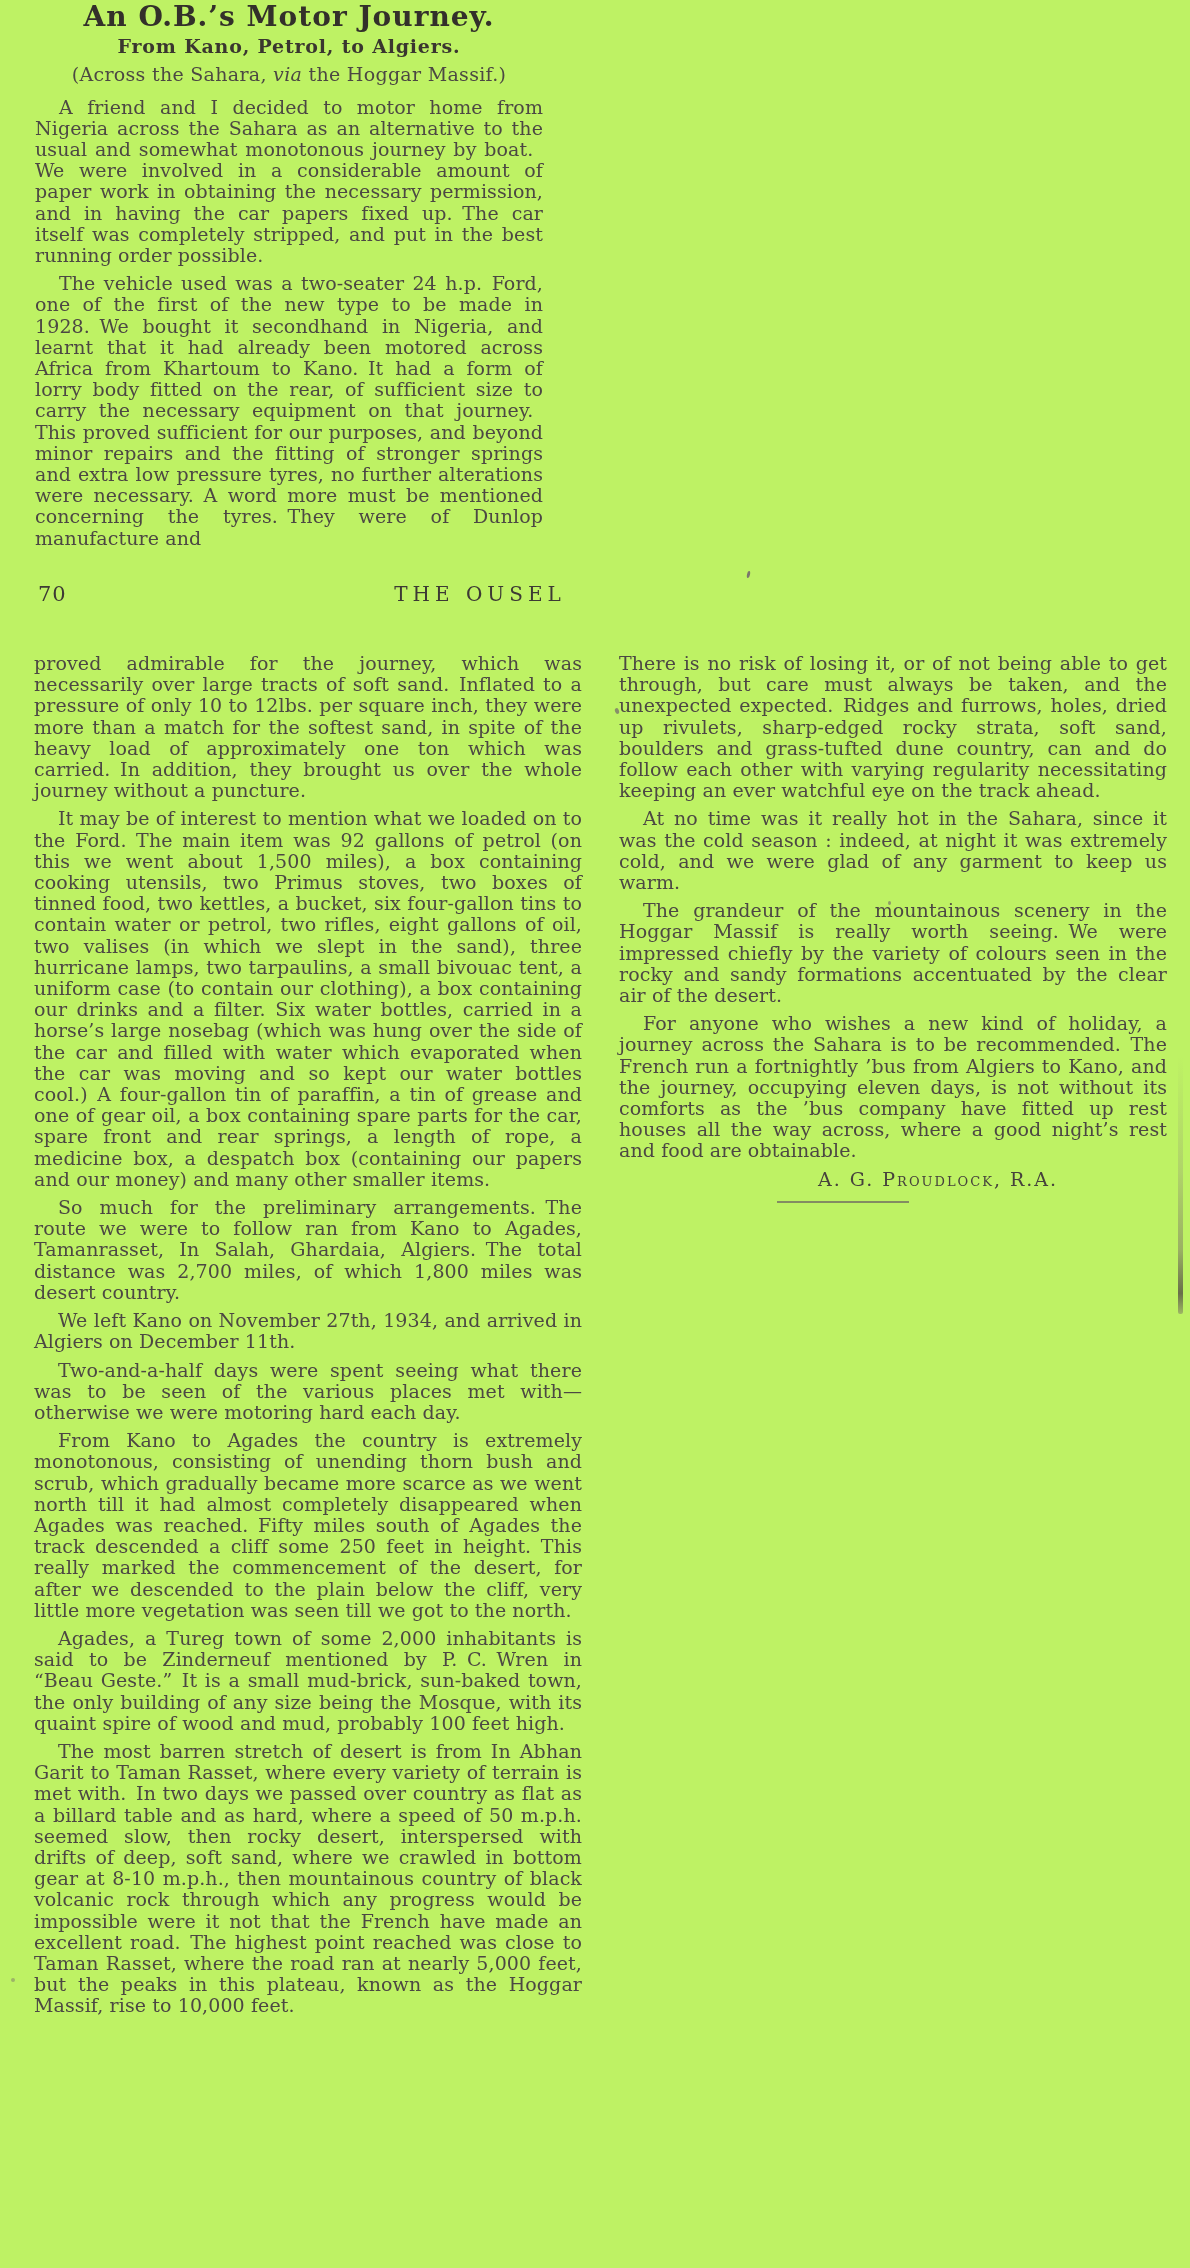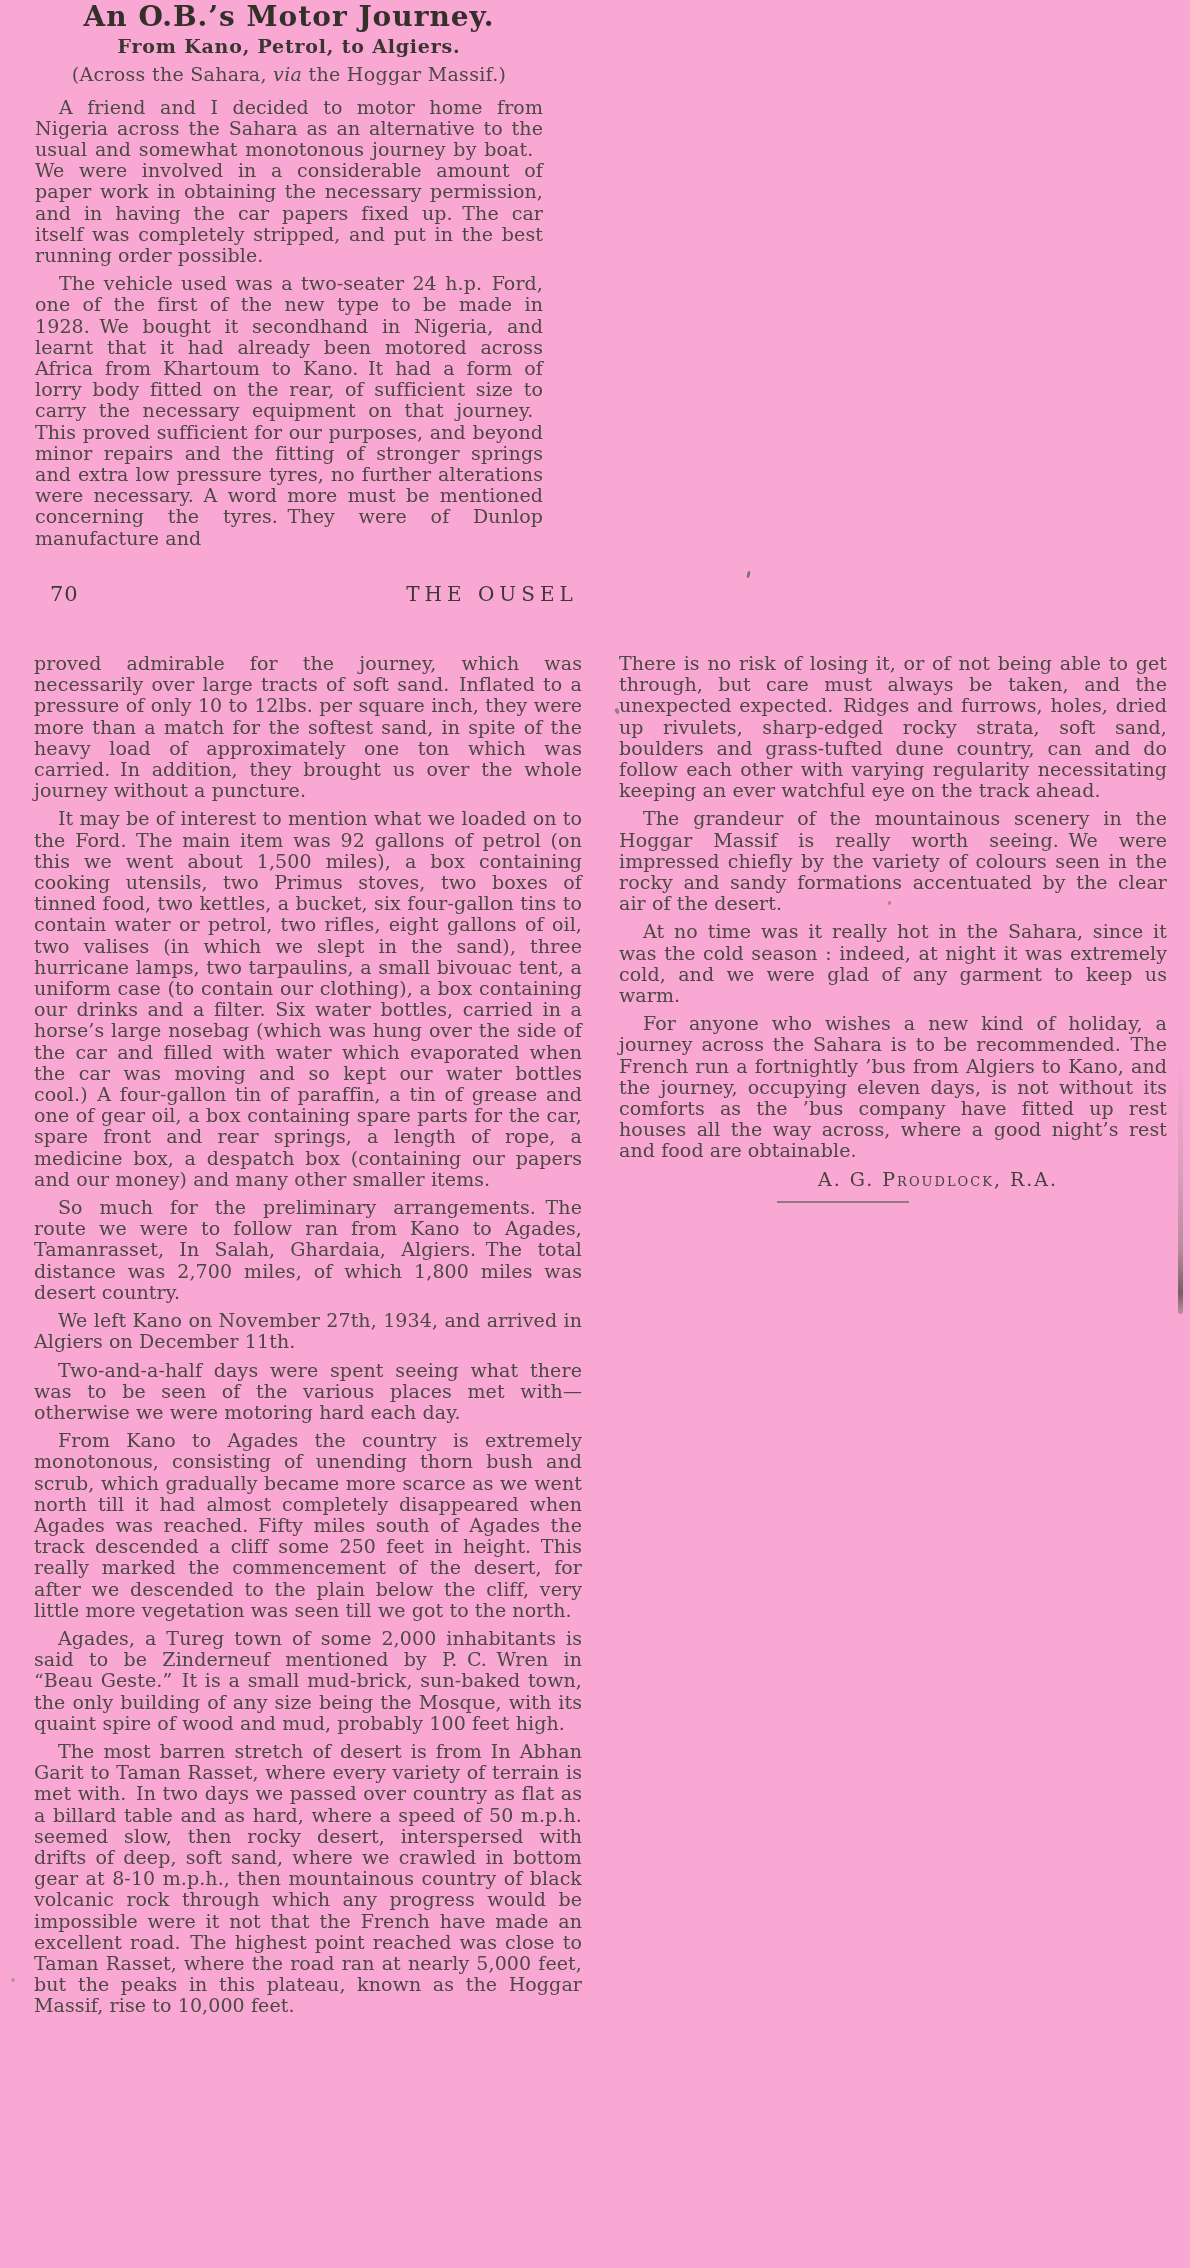--- a/index.html
+++ b/index.html
@@ -3,21 +3,21 @@
 <meta charset="utf-8">
 <style>
   html,body{margin:0;padding:0;}
   body{
     width:1190px;height:2268px;
     background:#e9e7e2;
     font-family:"DejaVu Serif","Liberation Serif",serif;
   }
   #page{
     position:relative;width:1190px;height:2268px;overflow:hidden;
-    background:#f9a8d4;
+    background:#bef264;
     color:#4c4843;
   }
   
   .intro{position:absolute;left:28px;top:6px;width:522px;}
   .article-title{
     margin:0 0 9px 0;text-align:center;
     font-size:28px;font-weight:bold;letter-spacing:1px;color:#33302a;
   }
   .article-subtitle{
     margin:0 0 7px 0;text-align:center;
@@ -26,21 +26,21 @@
   .article-subnote{
     margin:0 0 11px 0;text-align:center;
     font-size:19px;color:#4c4843;letter-spacing:0.3px;
   }
   
   .bodytext{font-size:19px;line-height:21.2px;letter-spacing:0.1px;}
   .para{margin:7px;text-indent:24px;text-align:justify;}
   .para.no-indent{text-indent:0;}
   .it{font-style:italic;}
   
-  .running-head{position:absolute;left:12px;top:582px;width:960px;height:30px;}
+  .running-head{position:absolute;left:0;top:582px;width:960px;height:30px;}
   .page-number{
     position:absolute;left:38px;top:0;
     font-size:21px;color:#3d3a34;letter-spacing:1px;
   }
   .journal-title{
     position:absolute;left:0;right:0;top:0;text-align:center;
     font-size:20px;color:#3d3a34;letter-spacing:5px;
   }
   
   .column{position:absolute;top:646px;width:562px;}
@@ -103,22 +103,22 @@
       <p class="para"><span>We left Kano on November 27th, 1934, and arrived in Algiers on December 11th.</span></p>
       <p class="para"><span>Two-and-a-half days were spent seeing what there was to be seen of the various places met with—otherwise we were motoring hard each day.</span></p>
       <p class="para"><span>From Kano to Agades the country is extremely monotonous, consisting of unending thorn bush and scrub, which gradually became more scarce as we went north till it had almost completely disappeared when Agades was reached. Fifty miles south of Agades the track descended a cliff some 250 feet in height. This really marked the commencement of the desert, for after we descended to the plain below the cliff, very little more vegetation was seen till we got to the north.</span></p>
       <p class="para"><span>Agades, a Tureg town of some 2,000 inhabitants is said to be Zinderneuf mentioned by P. C. Wren in “Beau Geste.” It is a small mud-brick, sun-baked town, the only building of any size being the Mosque, with its quaint spire of wood and mud, probably 100 feet high.</span></p>
       <p class="para"><span>The most barren stretch of desert is from In Abhan Garit to Taman Rasset, where every variety of terrain is met with. In two days we passed over country as flat as a billard table and as hard, where a speed of 50 m.p.h. seemed slow, then rocky desert, interspersed with drifts of deep, soft sand, where we crawled in bottom gear at 8-10 m.p.h., then mountainous country of black volcanic rock through which any progress would be impossible were it not that the French have made an excellent road. The highest point reached was close to Taman Rasset, where the road ran at nearly 5,000 feet, but the peaks in this plateau, known as the Hoggar Massif, rise to 10,000 feet.</span></p>
     </div>
 
   <div id="col-right" class="column bodytext">
     <div>
         <p class="para no-indent"><span>There is no risk of losing it, or of not being able to get through, but care must always be taken, and the unexpected expected. Ridges and furrows, holes, dried up rivulets, sharp-edged rocky strata, soft sand, boulders and grass-tufted dune country, can and do follow each other with varying regularity necessitating keeping an ever watchful eye on the track ahead.</span></p>
+        <p class="para"><span>At no time was it really hot in the Sahara, since it was the cold season : indeed, at night it was extremely cold, and we were glad of any garment to keep us warm.</span></p>
         <p class="para"><span>The grandeur of the mountainous scenery in the Hoggar Massif is really worth seeing. We were impressed chiefly by the variety of colours seen in the rocky and sandy formations accentuated by the clear air of the desert.</span></p>
-        <p class="para"><span>At no time was it really hot in the Sahara, since it was the cold season : indeed, at night it was extremely cold, and we were glad of any garment to keep us warm.</span></p>
         <p class="para"><span>For anyone who wishes a new kind of holiday, a journey across the Sahara is to be recommended. The French run a fortnightly ’bus from Algiers to Kano, and the journey, occupying eleven days, is not without its comforts as the ’bus company have fitted up rest houses all the way across, where a good night’s rest and food are obtainable.</span></p>
       </div>
     <p class="sig-line">A. G. Proudlock, R.A.</p>
     <hr class="end-rule">
   </div>
 
   <div class="scan-streak"></div>
   <div class="speck speck-a"></div>
   <div class="speck speck-b"></div>
   <div class="speck speck-c"></div>

